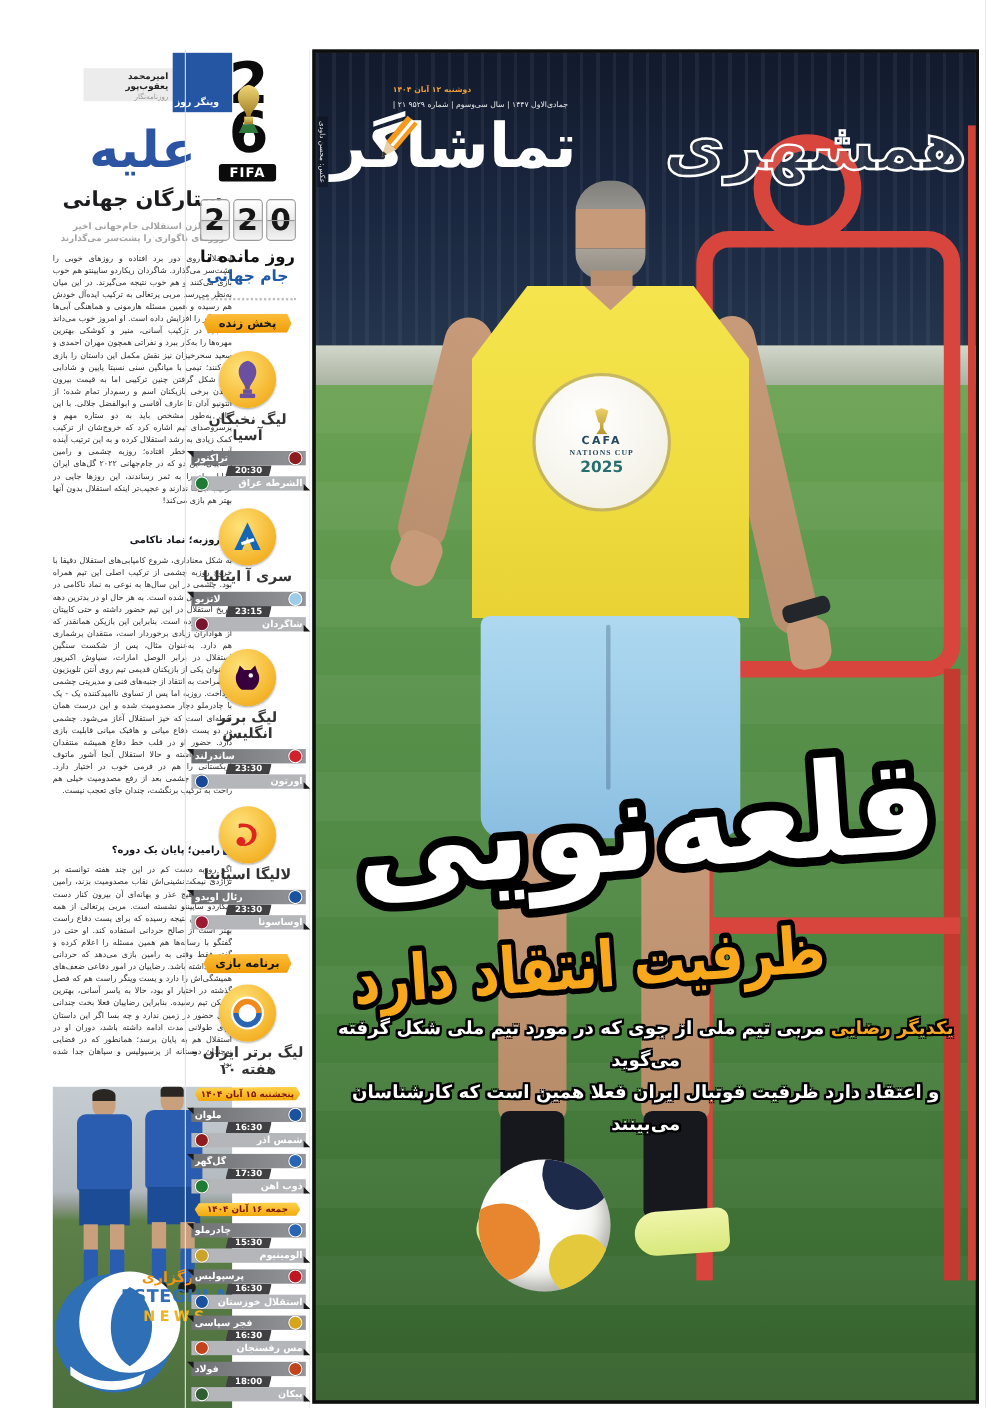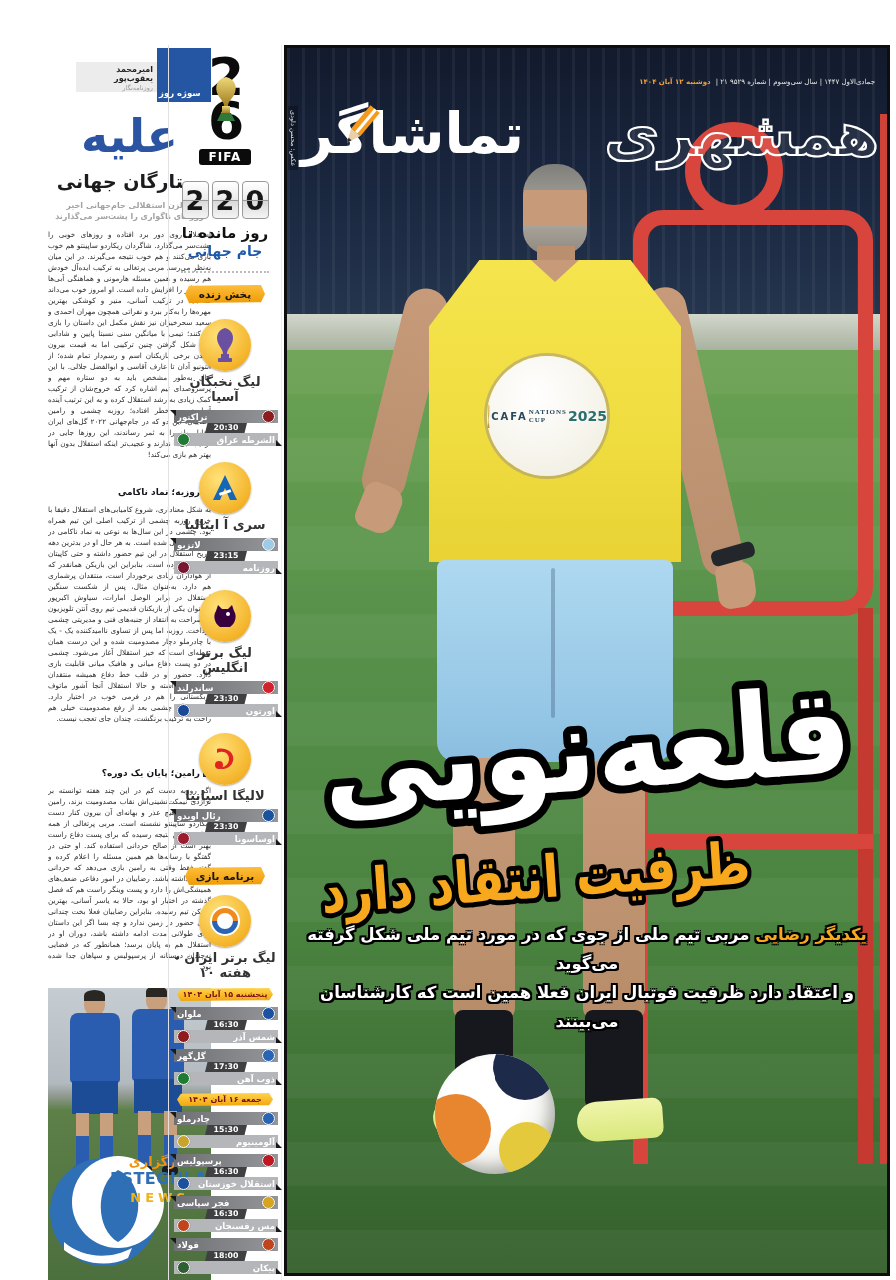--- a/index.html
+++ b/index.html
@@ -87,21 +87,21 @@
   .main { position:absolute; left:284px; top:45px; width:606px; height:1231px; border:3px solid #0e0e0e; overflow:hidden; background:#2b3a2f; }
   .stands { position:absolute; left:0; right:0; top:0; height:266px;
             background:repeating-linear-gradient(90deg,rgba(255,255,255,.05) 0 3px,transparent 3px 15px),
                        linear-gradient(180deg,#121a2c 0,#1a2740 55%,#24354d 100%); }
   .boards { position:absolute; left:0; right:0; top:266px; height:36px; background:linear-gradient(#d2d7cb,#a9b2a0); }
   .pitch { position:absolute; left:0; right:0; top:302px; bottom:0;
            background:repeating-linear-gradient(180deg,rgba(255,255,255,.04) 0 44px,transparent 44px 88px),
                       linear-gradient(180deg,#6ba253 0,#57914a 30%,#4a8340 62%,#35602c 100%); }
 
   .dateline { position:absolute; left:70px; right:12px; top:30px; display:flex; justify-content:flex-end; gap:5px;
-              font-size:7px; color:#e9e9e9; z-index:8; direction:ltr; }
+              font-size:7px; color:#e9e9e9; z-index:8; direction:ltr;flex-direction:column; }
   .dl-orange { color:#f0a13a; font-weight:bold; }
   .mast-row { position:absolute; left:14px; right:8px; top:40px; height:92px; display:flex; align-items:center; justify-content:space-between; z-index:8; }
   .mast-solid { font-size:56px; font-weight:bold; color:#fff; direction:rtl; line-height:1; }
   .mast-outline { font-size:60px; font-weight:bold; color:rgba(255,255,255,.07); -webkit-text-stroke:2.2px #ffffff; direction:rtl; letter-spacing:3px; line-height:1; }
   .pencil { position:absolute; left:34px; top:-6px; z-index:9; }
   .credit { position:absolute; left:1px; top:58px; writing-mode:vertical-rl; font-size:6.5px; color:#e6e6e6;
             background:rgba(0,0,0,.28); padding:4px 1px; z-index:8; letter-spacing:1px; }
 
   
   .rf { position:absolute; background:#d7453c; z-index:2; }
@@ -116,22 +116,22 @@
   .coach { position:absolute; inset:0; z-index:3; }
   .c-head { position:absolute; left:236px; top:116px; width:64px; height:90px; border-radius:30px 30px 24px 24px; overflow:hidden; }
   .c-hair { height:26px; background:linear-gradient(#7e7e7a,#97948e); }
   .c-face { height:36px; background:#c79b79; }
   .c-beard { height:28px; background:linear-gradient(#a8a299,#8f8a81); }
   .c-neck { position:absolute; left:250px; top:198px; width:38px; height:20px; background:#b98f6f; }
   .c-bib { position:absolute; left:142px; top:212px; width:252px; height:302px;
            background:linear-gradient(180deg,#f5e44d 0,#efdc3f 60%,#e8d234 100%);
            clip-path:polygon(20% 0,80% 0,100% 22%,100% 100%,0 100%,0 22%); }
   .c-collar { position:absolute; left:244px; top:212px; width:48px; height:22px; background:#c79b79; clip-path:polygon(0 0,100% 0,50% 100%); }
-  .c-emblem { position:absolute; left:200px; top:308px; width:120px; height:120px; border-radius:50%;
-              background:radial-gradient(circle at 40% 32%,#ffffff,#efecdd); display:flex; align-items:center; justify-content:center; gap:1px;
+  .c-emblem { position:absolute; left:200px; top:294px; width:120px; height:120px; border-radius:50%;
+              background:radial-gradient(circle at 40% 32%,#ffffff,#efecdd); display:flex; flex-direction:column; align-items:center; justify-content:center; gap:1px;
               box-shadow:0 0 0 3px rgba(120,110,160,.35); }
   .mini-trophy { width:16px; height:24px; background:linear-gradient(#ecd06a,#b8962e);
                  clip-path:polygon(50% 0,88% 10%,70% 52%,60% 58%,60% 78%,82% 100%,18% 100%,40% 78%,40% 58%,30% 52%,12% 10%); }
   .em-1 { font-size:10px; font-weight:bold; color:#27495e; letter-spacing:2px; }
   .em-2 { font-size:7px; font-weight:bold; color:#27495e; letter-spacing:1px;font-family:Liberation Serif, serif; }
   .em-3 { font-size:14px; font-weight:bold; color:#2a6f6f; }
   .c-armR { position:absolute; left:96px; top:238px; width:44px; height:218px; background:linear-gradient(#c79b79,#b98f6f); border-radius:22px; transform:rotate(14deg); }
   .c-handR { position:absolute; left:72px; top:436px; width:40px; height:48px; background:#c79b79; border-radius:12px 14px 16px 12px; transform:rotate(22deg); }
   .c-armL { position:absolute; left:386px; top:236px; width:42px; height:296px; background:linear-gradient(#c79b79,#b98f6f); border-radius:22px; transform:rotate(-13deg); }
   .c-watch { position:absolute; left:424px; top:498px; width:44px; height:16px; background:#23262b; border-radius:6px; transform:rotate(-16deg); z-index:4; }
@@ -158,21 +158,21 @@
 
 <div class="page">
 
   <div class="leftcol">
     <div class="kicker-row">
       <div class="author-bar">
         <span class="author-name">امیرمحمد یعقوب‌پور</span>
         <span class="author-role">روزنامه‌نگار</span>
       </div>
       <div class="kicker-box">
-        <span class="kicker-label">سوژه روز</span>
+        <span class="kicker-label">وینگر روز</span>
       </div>
     </div>
     <div class="lc-headline">علیه</div>
     <div class="lc-subheadline">ستارگان جهانی</div>
     <div class="lc-lead">۲گلزن استقلالی جام‌جهانی اخیر روزهای ناگواری را پشت‌سر می‌گذارند</div>
     <div class="lc-body b1">استقلال روی دور برد افتاده و روزهای خوبی را پشت‌سر می‌گذارد. شاگردان ریکاردو ساپینتو هم خوب بازی می‌کنند و هم خوب نتیجه می‌گیرند. در این میان به‌نظر می‌رسد مربی پرتغالی به ترکیب ایده‌آل خودش هم رسیده و همین مسئله هارمونی و هماهنگی آبی‌ها با یکدیگر را افزایش داده است. او امروز خوب می‌داند که باید در ترکیب آسانی، منیر و کوشکی بهترین مهره‌ها را به‌کار ببرد و نفراتی همچون مهران احمدی و سعید سحرخیزان نیز نقش مکمل این داستان را بازی می‌کنند؛ تیمی با میانگین سنی نسبتا پایین و شادابی بالا. شکل گرفتن چنین ترکیبی اما به قیمت بیرون ماندن برخی بازیکنان اسم و رسم‌دار تمام شده؛ از آنتونیو آدان تا عارف آقاسی و ابوالفضل جلالی. با این حال به‌طور مشخص باید به دو ستاره مهم و پرسروصدای تیم اشاره کرد که خروج‌شان از ترکیب کمک زیادی به رشد استقلال کرده و به این ترتیب آینده آنها هم به خطر افتاده؛ روزبه چشمی و رامین رضاییان. این دو که در جام‌جهانی ۲۰۲۲ گل‌های ایران مقابل ولز را به ثمر رساندند، این روزها جایی در ترکیب آبی‌ها ندارند و عجیب‌تر اینکه استقلال بدون آنها بهتر هم بازی می‌کند!</div>
     <div class="lc-section">
       <span class="sec-sq"></span>
       <span class="sec-txt">روزبه؛ نماد ناکامی</span>
     </div>
@@ -282,21 +282,21 @@
       <div class="lname">سری آ ایتالیا</div>
     </div>
     <div class="match">
       <div class="trow t-home">
           <span class="tname">لاتزیو</span>
           <span class="tlogo" style="background: rgb(158, 203, 232);"></span>
         </div>
       <div class="mtime">23:15</div>
       <div class="trow t-away">
           <span class="tlogo" style="background: rgb(122, 21, 48);"></span>
-          <span class="tname">روزنامه</span>
+          <span class="tname">شاگردان</span>
         </div>
     </div>
 
     <div class="league">
       <div class="lcircle">
         <svg class="lemblem" width="30" height="30" viewBox="0 0 30 30">
           <path d="M8 4 L 12 8 L 18 8 L 22 4 L 24 10 C 27 14 26 22 20 26 L 10 26 C 4 22 3 14 6 10 Z" fill="#38003c"></path>
           <circle cx="18" cy="13" r="2" fill="#fff"></circle>
         </svg>
       </div>

